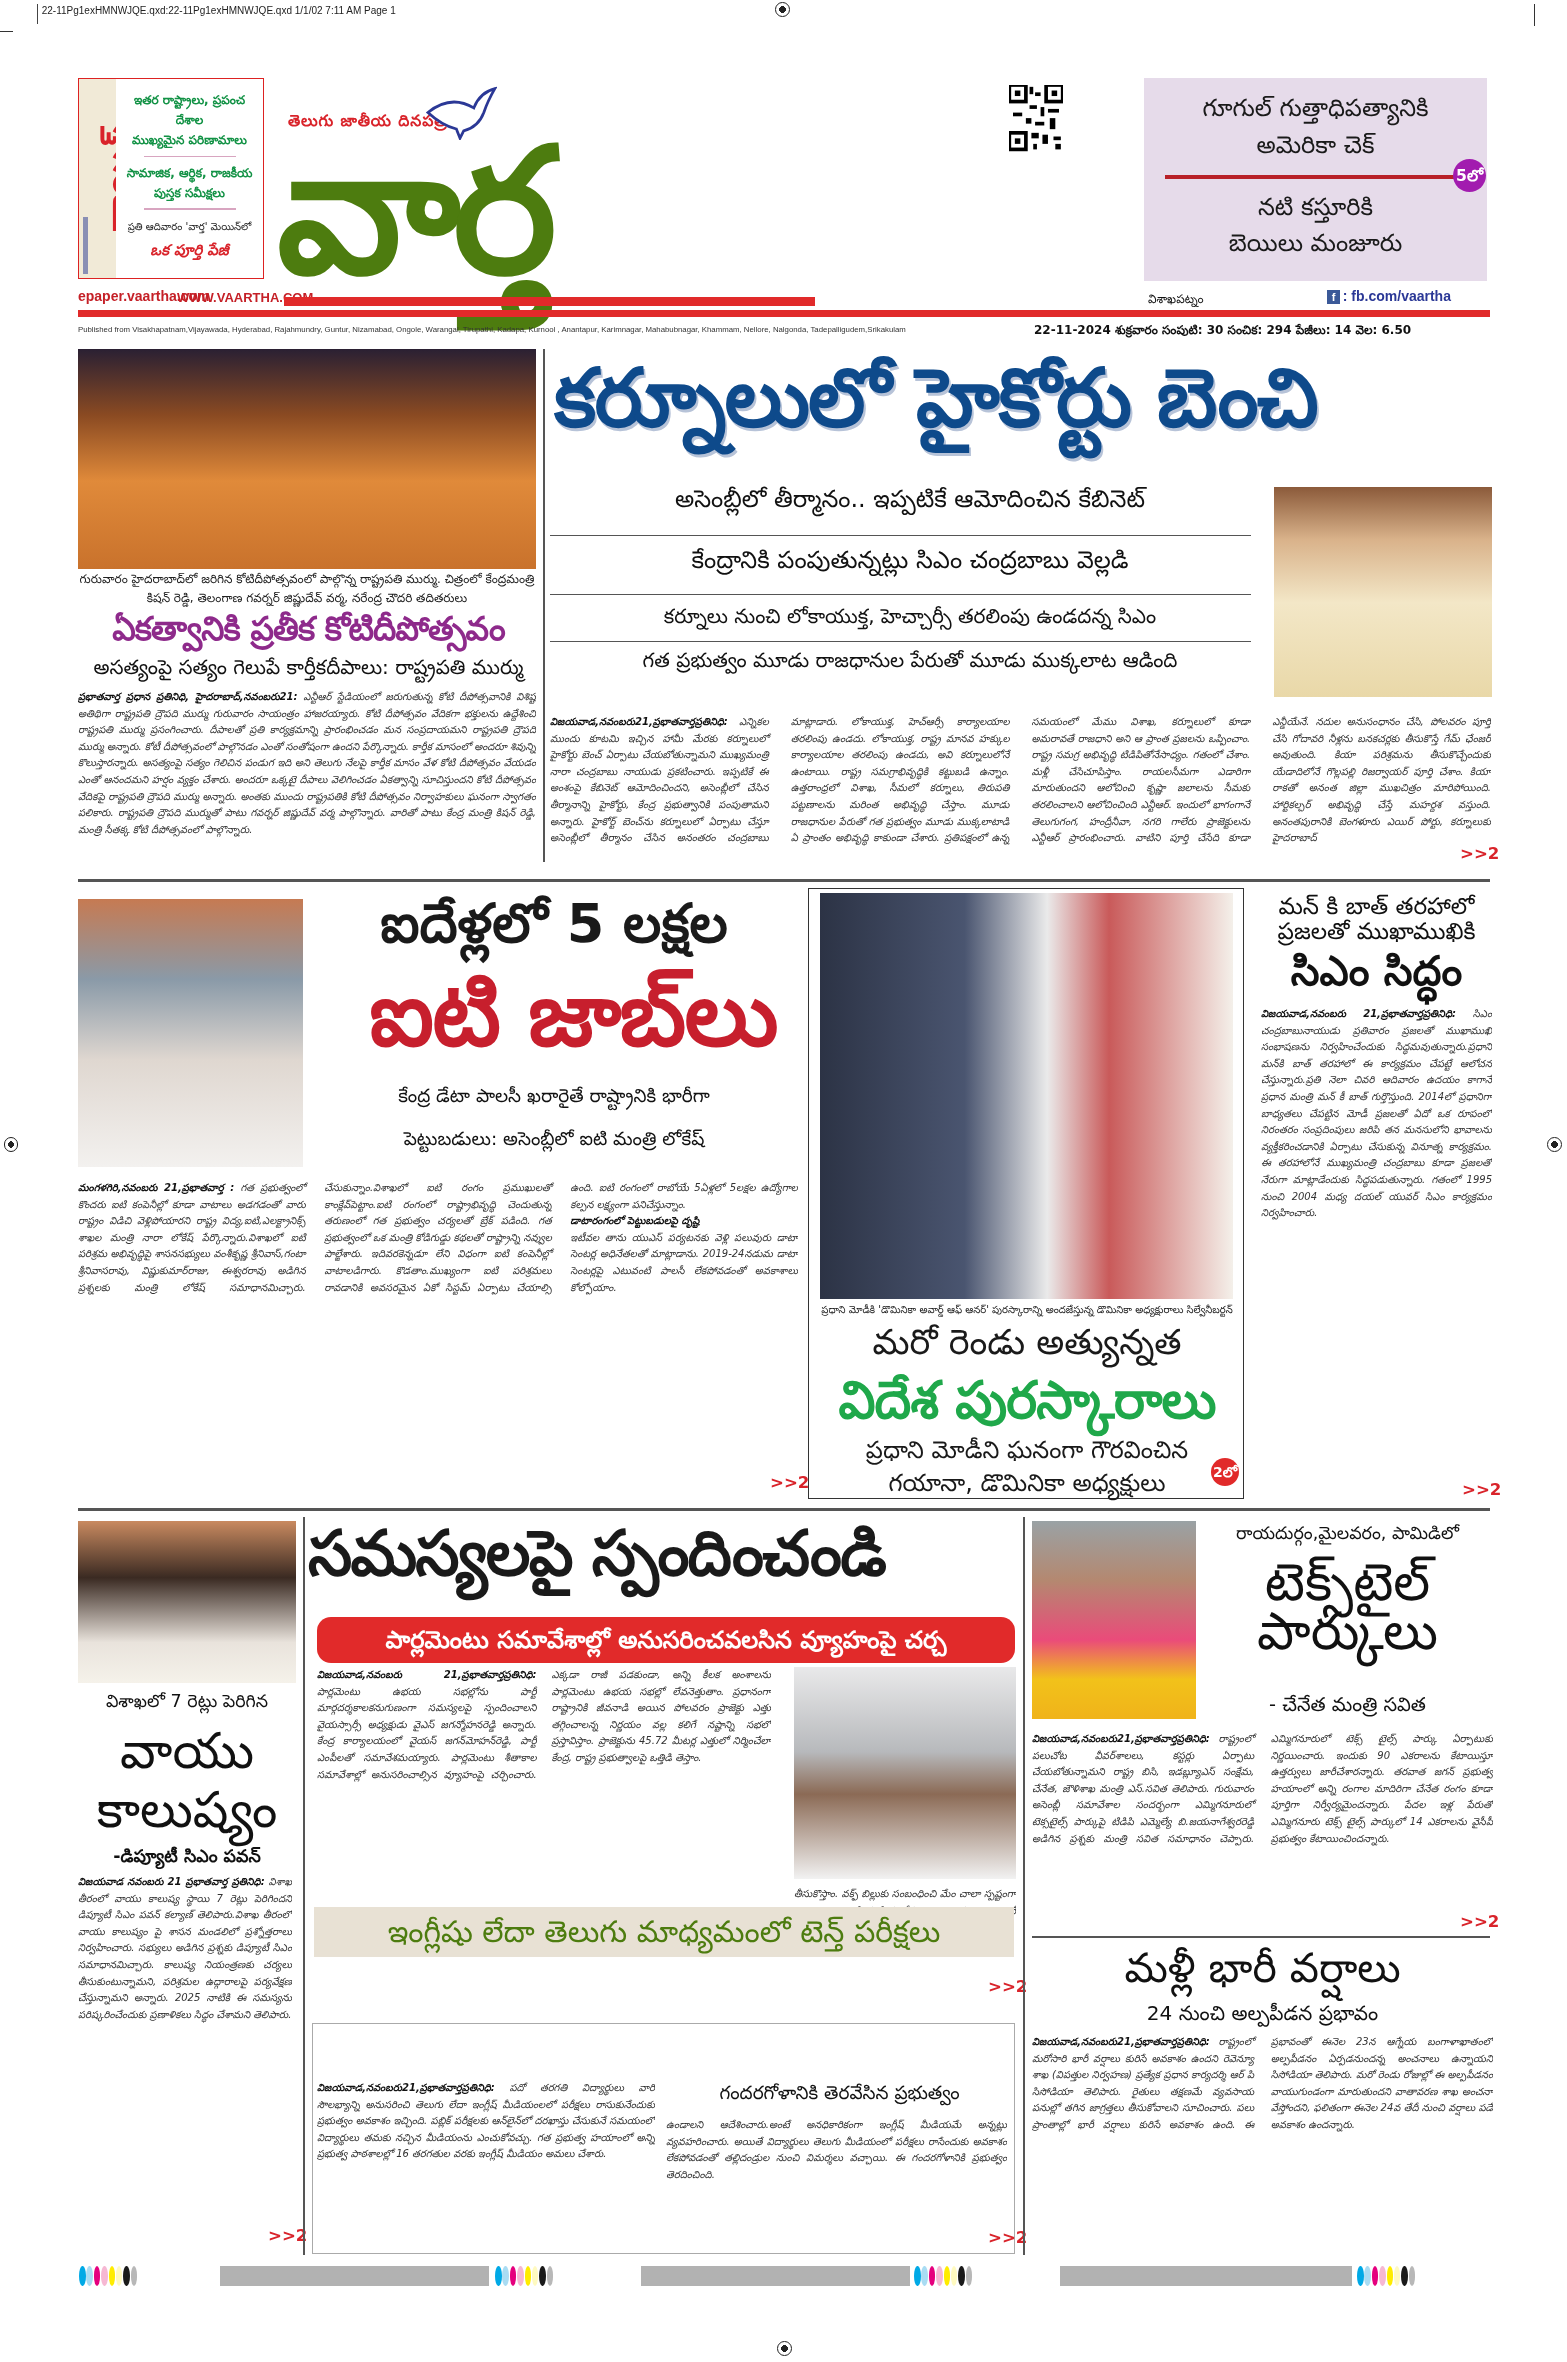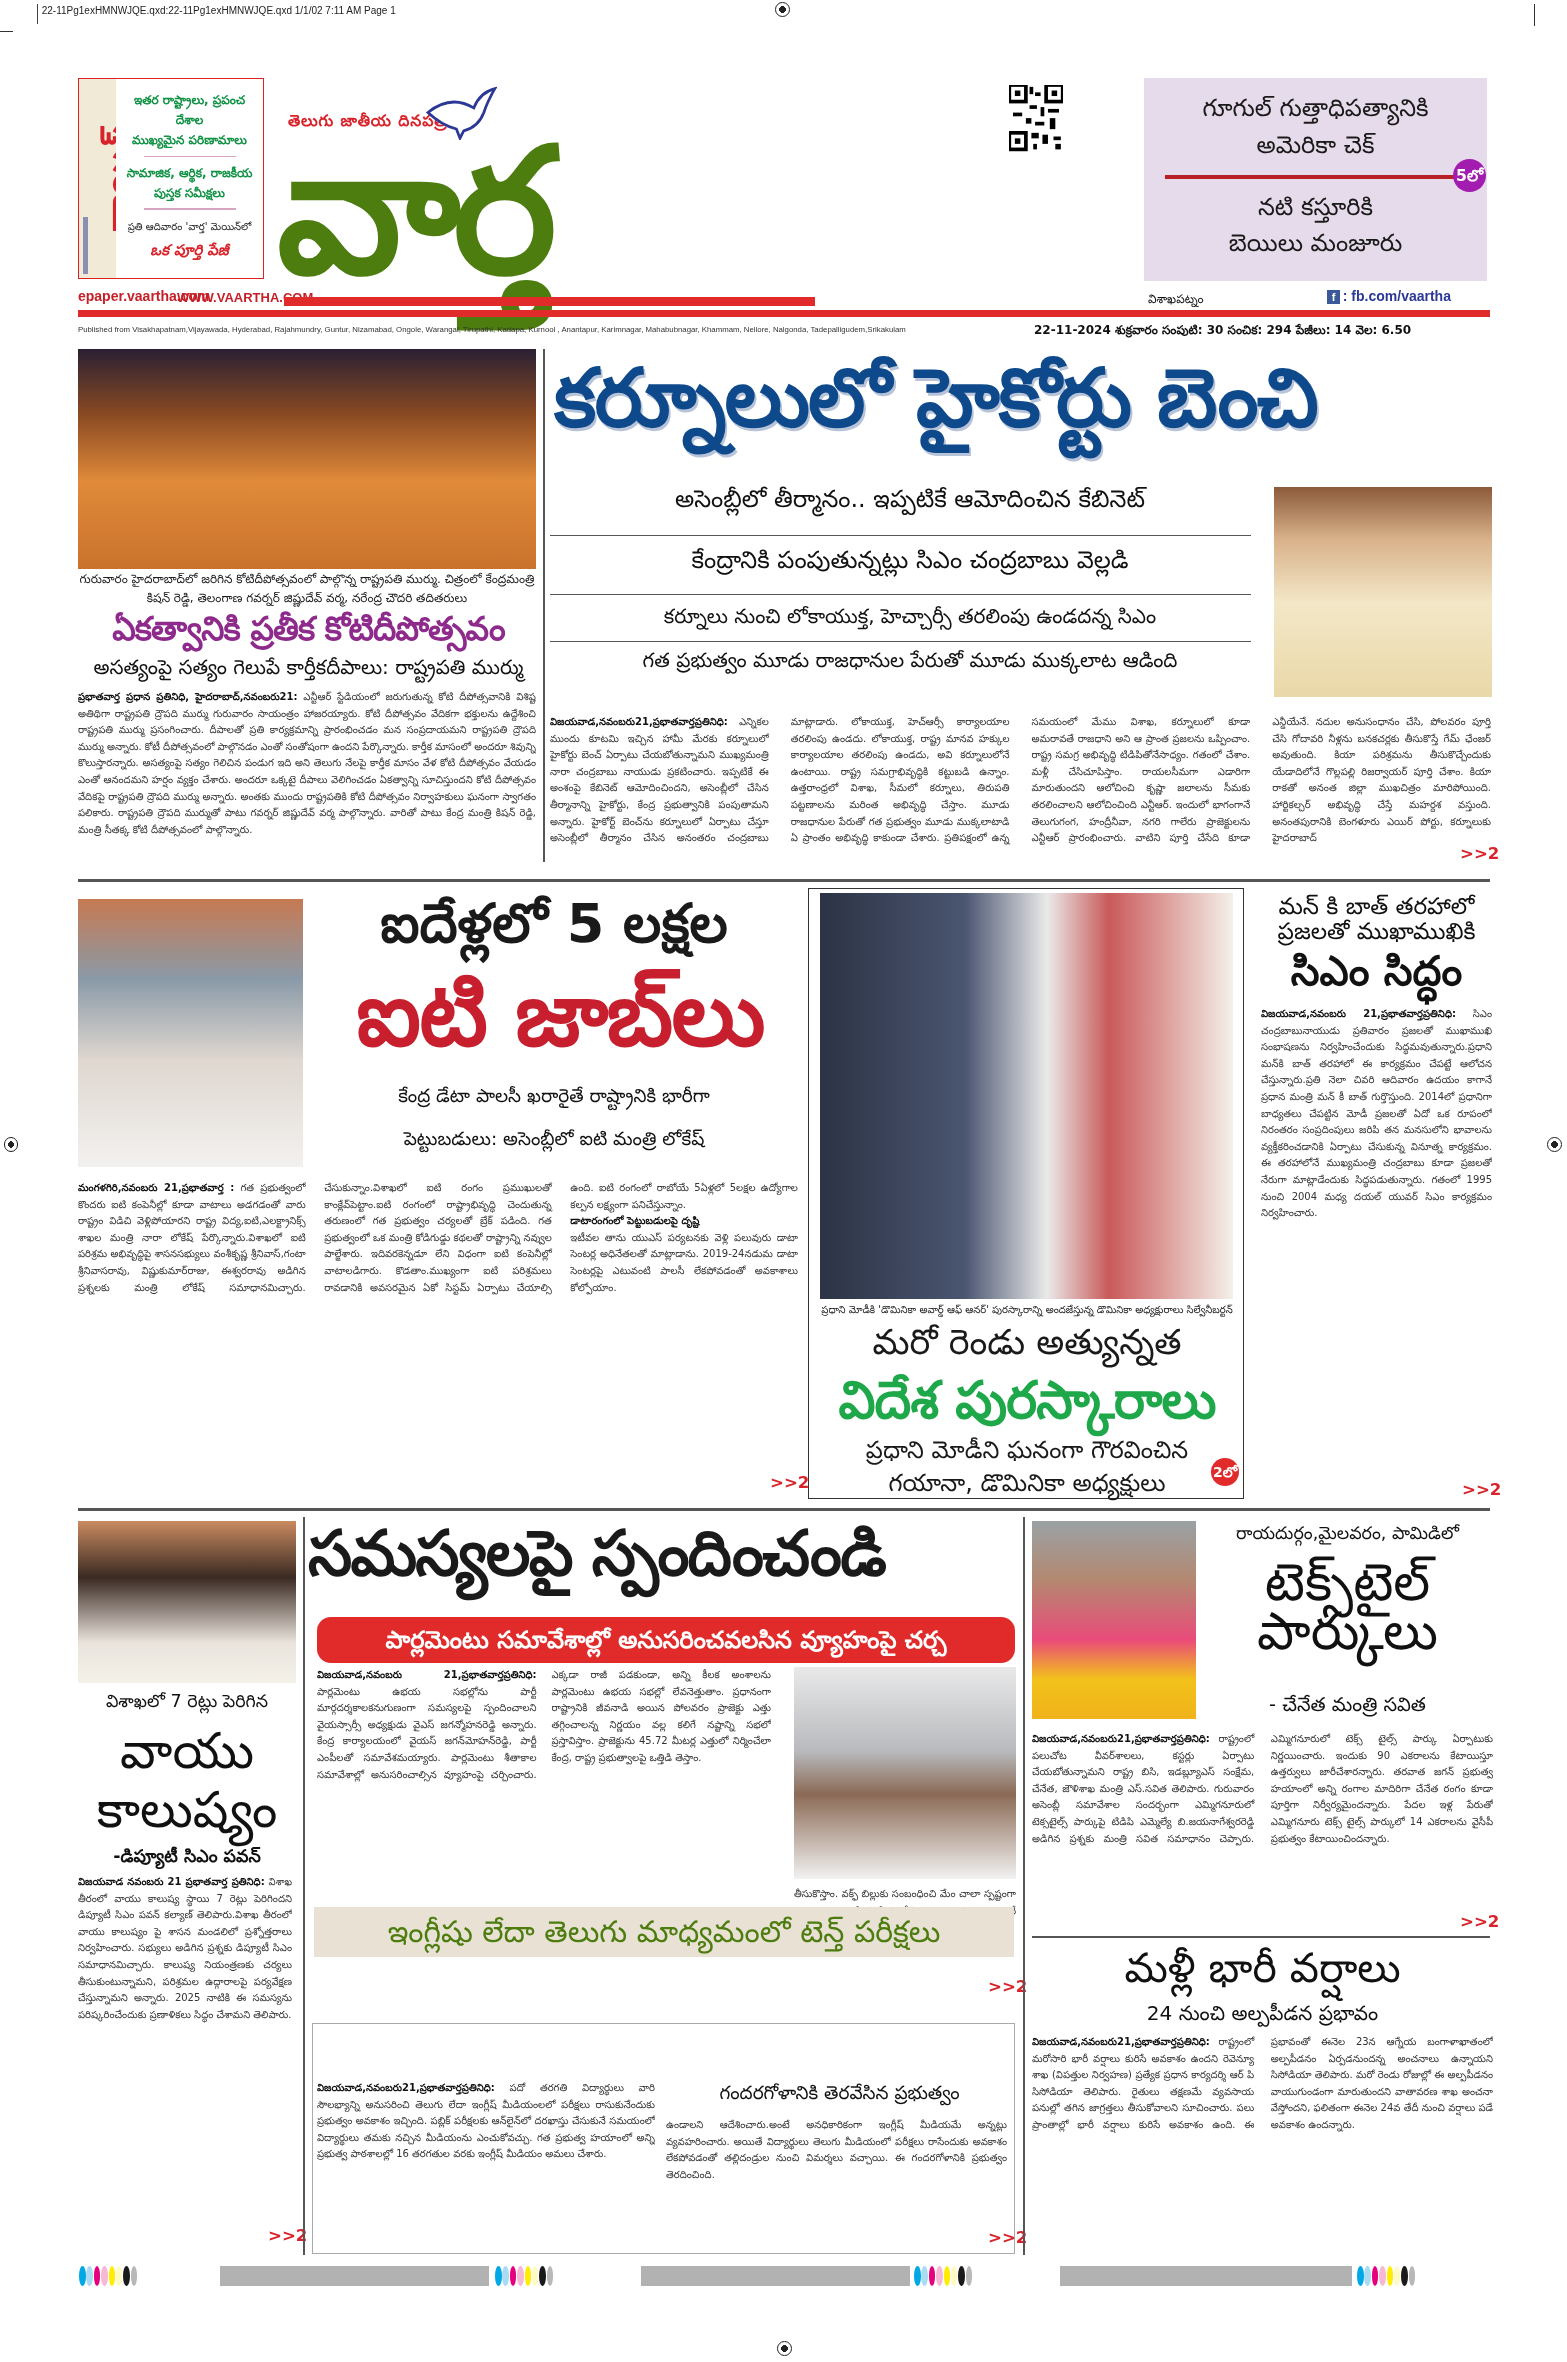--- a/index.html
+++ b/index.html
@@ -43,42 +43,42 @@
   .fb-icon { display: inline-block; width: 13px; height: 14px; background: #3b5998; color: #fff; font-size: 11px; text-align: center; line-height: 14px; margin-right: 2.8px; }
 
   .red-rule { left: 78px; top: 310px; width: 1412px; height: 6.5px; background: #e12a2a; }
   .publine { left: 78px; top: 325px; width: 831px; font-family: "Liberation Sans", sans-serif; font-size: 7.8px; color: #333; white-space: nowrap; overflow: hidden; }
   .dateline { left: 1034px; top: 323px; font-size: 12px; font-weight: bold; color: #111; }
   .photo-diya { left: 78px; top: 349px; width: 458px; height: 220px; background: linear-gradient(180deg, #2a2033 0%, #8a4a22 30%, #e08a3a 60%, #c9722c 100%); }
   .caption { font-size: 12px; line-height: 18.5px; color: #222; text-align: center; }
   .cap1 { left: 78px; top: 570px; width: 458px; }
   .h-purple { left: 78px; top: 609px; width: 461px; color: #8e2a8b; font-weight: bold; font-size: 33px; text-align: center; letter-spacing: -0.9px; }
   .h-sub1 { left: 78px; top: 655px; width: 461px; font-size: 20px; text-align: center; color: #111; font-weight: 500; }
-  .body-text { font-size: 10px; line-height: 16.6px; color: #333; text-align: justify; }
+  .body-text { font-size: 10px; line-height: 16.6px; color: #333; text-align: justify; font-style: italic; }
   .body-text b { color: #111; }
   .top-left-body { left: 78px; top: 689px; width: 458px; }
 
   .vrule { background: #555; width: 1.8px; }
   .hrule { background: #555; height: 2.8px; }
 
   .h-main { left: 554px; top: 351px; width: 932px; color: #0e4a8b; font-weight: bold; font-size: 81px; letter-spacing: -1.8px; text-shadow: 1.8px 2.8px 0 #b7c3d8; white-space: nowrap; }
   .deck { left: 550px; width: 720px; text-align: center; font-size: 24px; color: #111; font-weight: 500; }
   .deck1 { top: 485px; }
   .deck2 { top: 546px; }
   .deck3 { top: 604px; font-size: 20px; }
   .deck4 { top: 648px; font-size: 20px; }
   .deck-rule { left: 550px; width: 701px; height: 0.9px; background: #555; }
   .photo-cbn { left: 1274px; top: 487px; width: 218px; height: 210px; background: linear-gradient(180deg, #8b5a3a 0%, #d9b28a 25%, #f3e7c7 55%, #e9d8a8 100%); }
   .main-body { left: 550px; top: 714px; width: 941px; column-count: 4; column-gap: 22px; height: 146px; overflow: hidden; }
   .jump { color: #d9232a; font-size: 16.6px; font-weight: bold; }
 
   
   .photo-lokesh { left: 78px; top: 899px; width: 225px; height: 268px; background: linear-gradient(180deg, #c67a52 0%, #8a9aa8 30%, #dfd7d0 60%, #f3f1ef 100%); }
   .h-five { left: 314px; top: 892px; width: 480px; text-align: center; font-size: 54px; color: #1a1a1a; font-weight: bold; }
-  .h-itjobs { left: 320px; top: 962px; width: 480px; text-align: center; font-size: 89px; color: #c71f2d; font-weight: bold; letter-spacing: -1.8px; }
+  .h-itjobs { left: 333px; top: 962px; width: 480px; text-align: center; font-size: 89px; color: #c71f2d; font-weight: bold; letter-spacing: -1.8px; }
   .h-sub-lok { left: 314px; width: 480px; text-align: center; font-size: 18.5px; color: #111; font-weight: 500; }
   .mid-left-body { left: 78px; top: 1180px; width: 720px; column-count: 3; column-gap: 18.5px; height: 305px; overflow: hidden; }
 
   .award-box { left: 808px; top: 888px; width: 436px; height: 611px; border: 1.8px solid #333; }
   .photo-modi { left: 820px; top: 893px; width: 413px; height: 406px; background: linear-gradient(90deg, #2c3345 0%, #4a5570 35%, #eaeaea 55%, #c95a5a 70%, #f4f0ea 100%); }
   .cap-award { left: 812px; top: 1301px; width: 430px; font-size: 10px; }
   .h-award1 { left: 812px; top: 1322px; width: 430px; text-align: center; font-size: 35px; color: #1a1a1a; font-weight: 500; }
   .h-award2 { left: 812px; top: 1370px; width: 430px; text-align: center; font-size: 52px; color: #1fa84a; font-weight: bold; letter-spacing: -0.9px; }
   .h-award3 { left: 812px; width: 430px; text-align: center; font-size: 24px; color: #1a1a1a; }
   .badge2 { left: 1211px; top: 1458px; width: 28px; height: 28px; border-radius: 50%; background: #e12a2a; color: #fff; font-weight: bold; font-size: 14px; text-align: center; line-height: 28px; }

